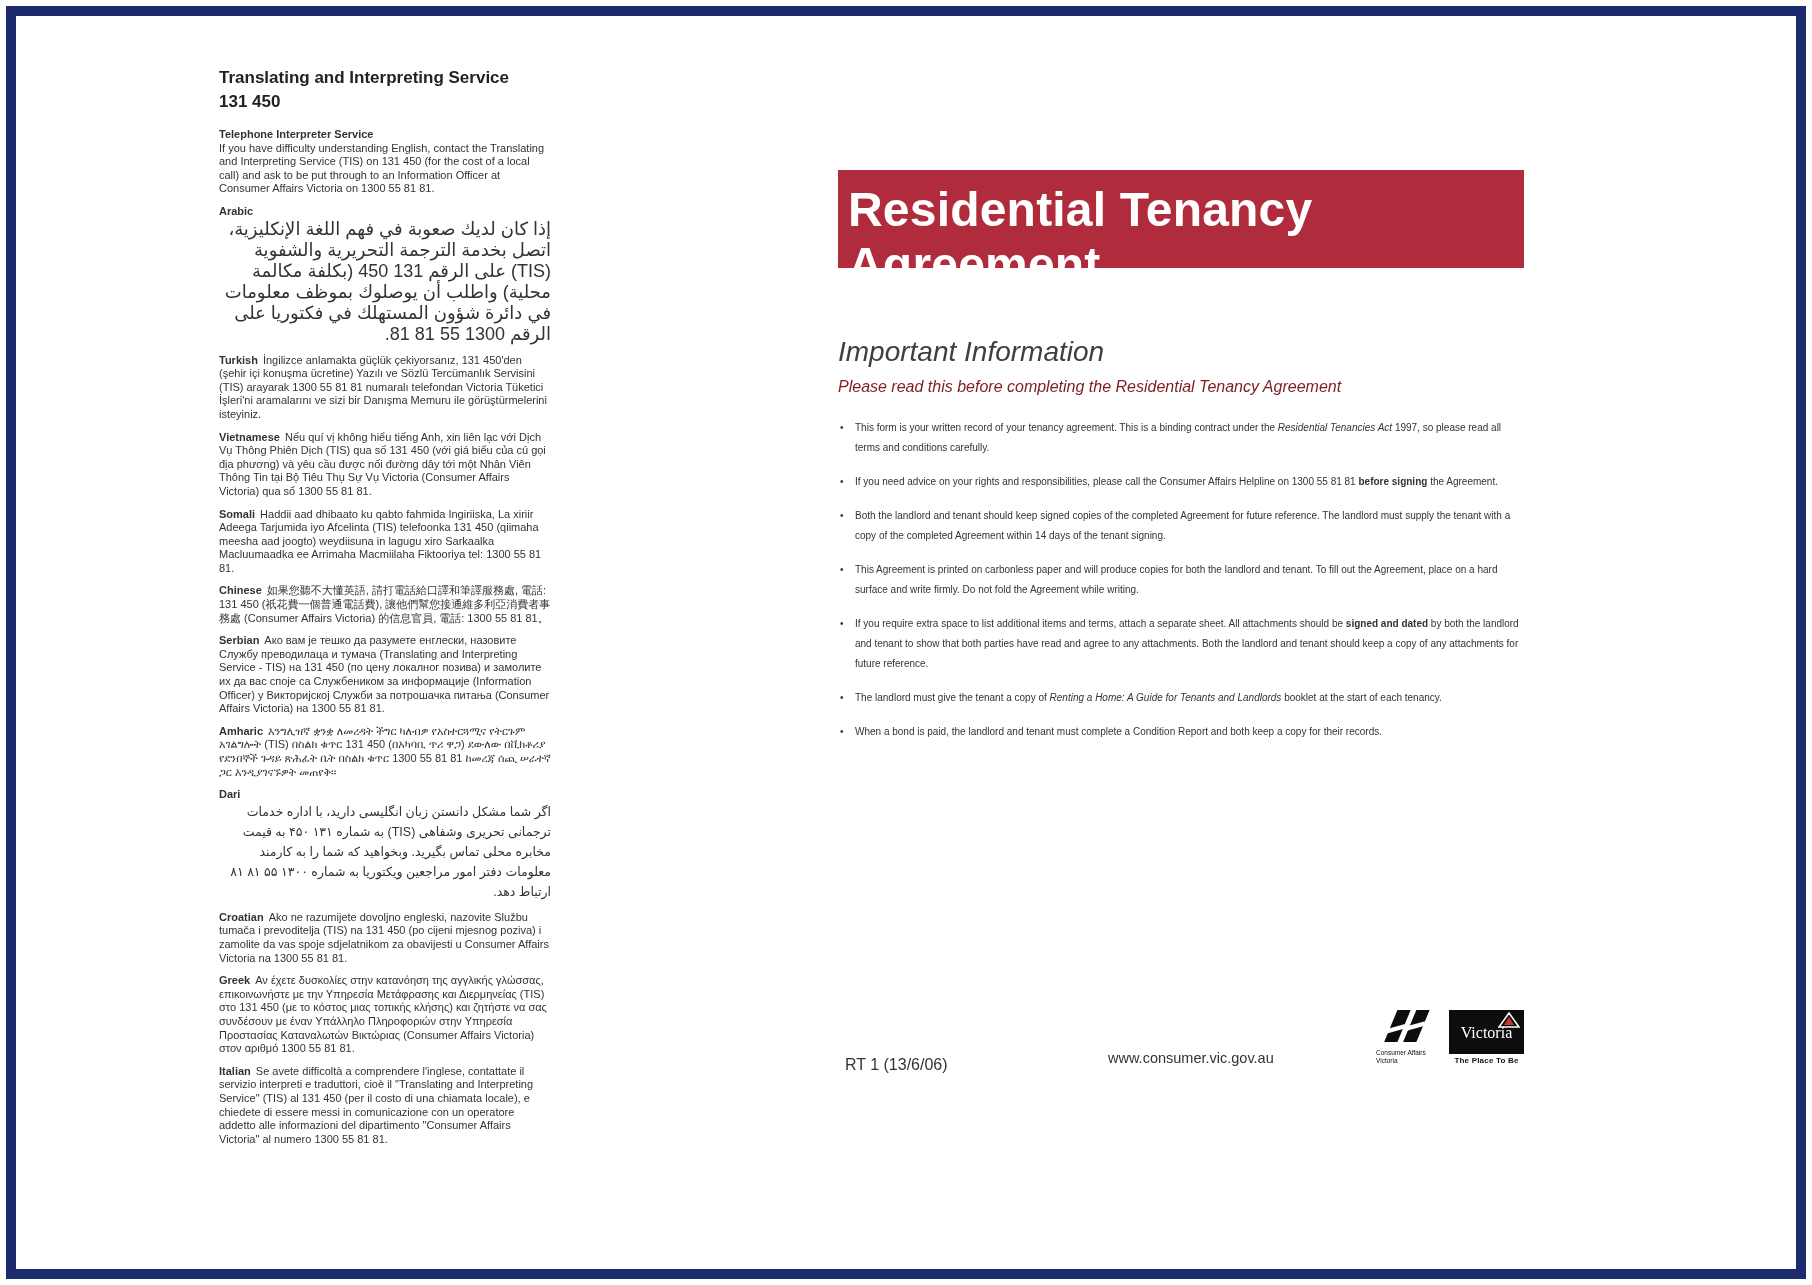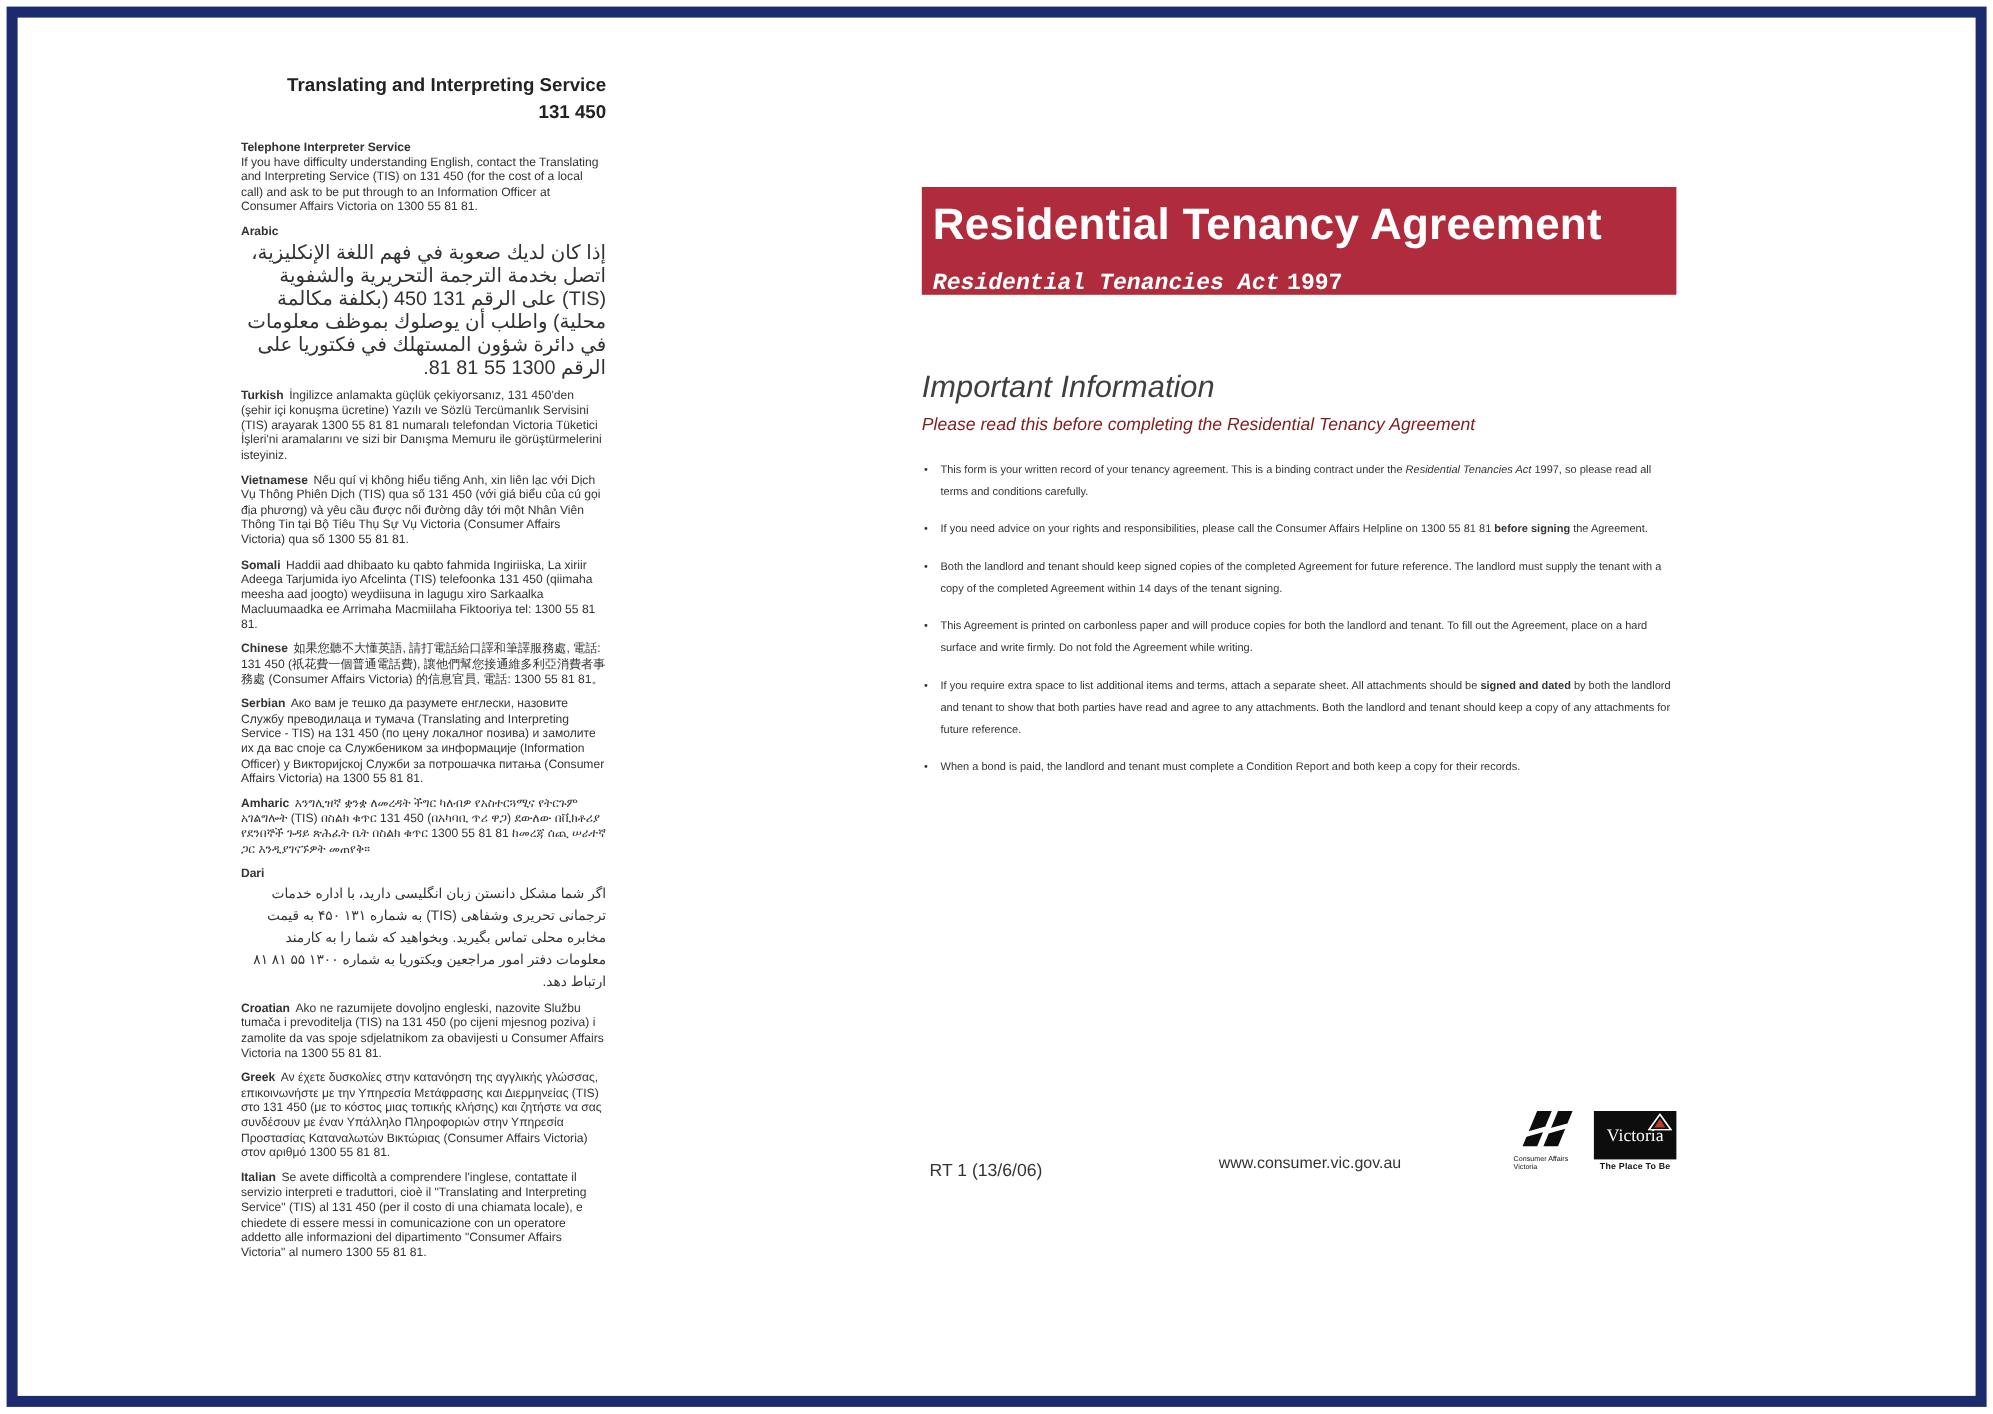--- a/index.html
+++ b/index.html
@@ -2,31 +2,31 @@
 <html><head>
 <meta charset="utf-8">
 <style>
   html,body{margin:0;padding:0;background:#ffffff;}
   body{width:1812px;height:1285px;font-family:"Liberation Sans","DejaVu Sans",sans-serif;color:#333;}
   .page{position:relative;width:1812px;height:1285px;background:#fff;overflow:hidden;}
   .frame{position:absolute;left:6px;top:6px;right:6px;bottom:6px;border:10px solid #1c2b6e;pointer-events:none;}
 
   
   .left-col{position:absolute;left:219px;top:66px;width:332px;}
-  .left-title{font-weight:bold;font-size:17px;line-height:24px;text-align:right;color:#222;margin-bottom:14px;}
+  .left-title{font-weight:bold;font-size:17px;line-height:24px;text-align:left;color:#222;margin-bottom:14px;}
   .sec{margin-top:9px;font-size:11px;line-height:13.6px;color:#333;}
   .sec-label{font-weight:bold;}
   .sec-label-inline{font-weight:bold;margin-right:5px;}
   .rtl-text{direction:rtl;text-align:right;font-size:18px;line-height:21px;}
   .rtl-text.dari{font-size:12.5px;line-height:20px;}
 
   
   .right-col{position:absolute;left:838px;top:0;width:686px;height:1285px;}
   .banner{position:absolute;top:170px;left:0;width:686px;height:98px;background:#b02c3c;color:#fff;box-sizing:border-box;padding:12px 0 0 10px;}
-  .banner-title{font-size:40px;font-weight:bold;letter-spacing:0.2px;}
+  .banner-title{font-size:48px;font-weight:bold;letter-spacing:0.2px;}
   .banner-sub{margin-top:20px;font-size:21px;font-weight:bold;font-family:Liberation Mono, monospace;}
   .seg-i{font-style:italic;}
   .seg-b{font-weight:bold;}
   .year-seg{margin-left:7px;}
 
   .important{position:absolute;top:336px;left:0;width:686px;text-align:left;color:#3f3f3f;font-style:italic;}
   .imp-heading{font-size:28px;font-weight:400;}
   .imp-sub{margin-top:10px;font-size:16px;color:#7f1d1d;}
 
   .bullets{position:absolute;top:418px;left:2px;width:680px;margin:0;padding:0;list-style:none;}
@@ -132,20 +132,23 @@
       <li>
         <span>Both the landlord and tenant should keep signed copies of the completed Agreement for future reference. The landlord must supply the tenant with a copy of the completed Agreement within 14 days of the tenant signing.</span>
       </li>
       <li>
         <span>This Agreement is printed on carbonless paper and will produce copies for both the landlord and tenant. To fill out the Agreement, place on a hard surface and write firmly. Do not fold the Agreement while writing.</span>
       </li>
       <li>
         <span>If you require extra space to list additional items and terms, attach a separate sheet. All attachments should be </span><span class="seg-b">signed and dated</span><span> by both the landlord and tenant to show that both parties have read and agree to any attachments. Both the landlord and tenant should keep a copy of any attachments for future reference.</span>
       </li>
       <li>
+        <span>The landlord must give the tenant a copy of </span><span class="seg-i">Renting a Home: A Guide for Tenants and Landlords</span><span> booklet at the start of each tenancy.</span>
+      </li>
+      <li>
         <span>When a bond is paid, the landlord and tenant must complete a Condition Report and both keep a copy for their records.</span>
       </li>
     </ul>
 
     <div class="footer-code">RT 1  (13/6/06)</div>
     <div class="footer-url">www.consumer.vic.gov.au</div>
 
     <div class="cav-logo">
       <svg width="58" height="36" viewBox="0 0 60 38">
         <path d="M8 36 L22 2 L36 2 L22 36 Z" fill="#0d0d0d"></path>

